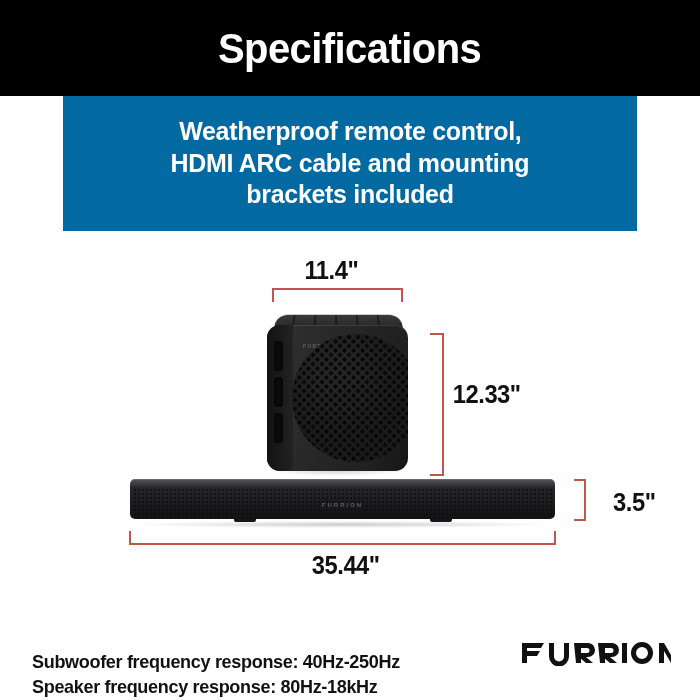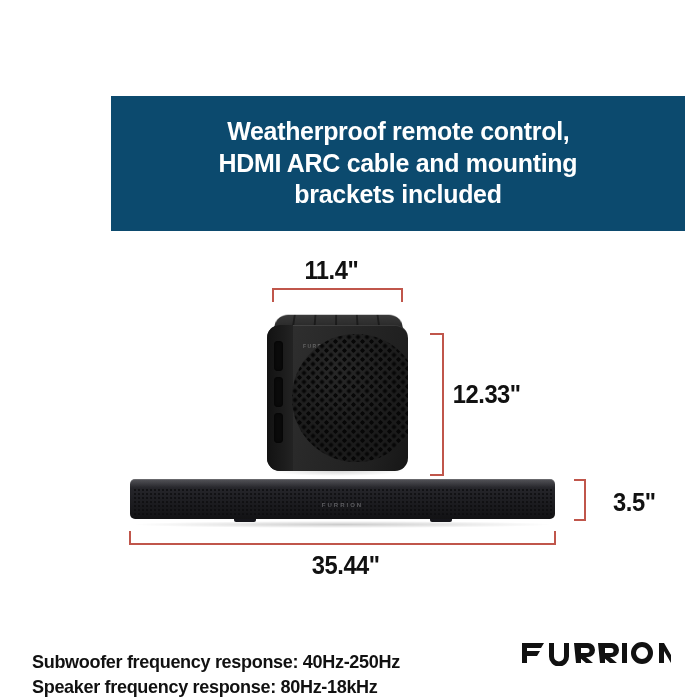--- a/index.html
+++ b/index.html
@@ -21,22 +21,22 @@
     color:#ffffff;
     font-size:43px;font-weight:700;
     letter-spacing:-0.6px;
     transform:scaleX(0.93);
     line-height:1;
   }
 
   
   .banner{
     position:absolute;left:63px;top:96px;width:574px;height:135px;
-    background:#0c4a6e;
-    display:flex;flex-direction:column;align-items:center;justify-content:center;margin-left:48px;
+    background:#0369a1;
+    display:flex;flex-direction:column;align-items:center;justify-content:center;
   }
   .banner-line{
     color:#ffffff;
     font-size:26px;font-weight:700;
     line-height:1.22;
     letter-spacing:-0.3px;
     transform:scaleX(0.96);
     text-align:center;
     white-space:nowrap;
   }
@@ -184,20 +184,23 @@
     white-space:nowrap;
   }
   .furrion{position:absolute;left:521px;top:640px;}
   .furrion svg{display:block;}
 </style>
 </head>
 <body>
 
 <div id="page">
 
+  <div class="title-band">
+    <div class="title-text">Specifications</div>
+  </div>
 
   <div class="banner">
     <div class="banner-line">Weatherproof remote control,</div>
     <div class="banner-line">HDMI ARC cable and mounting</div>
     <div class="banner-line">brackets included</div>
   </div>
 
   <div class="brk" id="brk-top">
     <span class="bar"></span>
       <span class="t1"></span>

